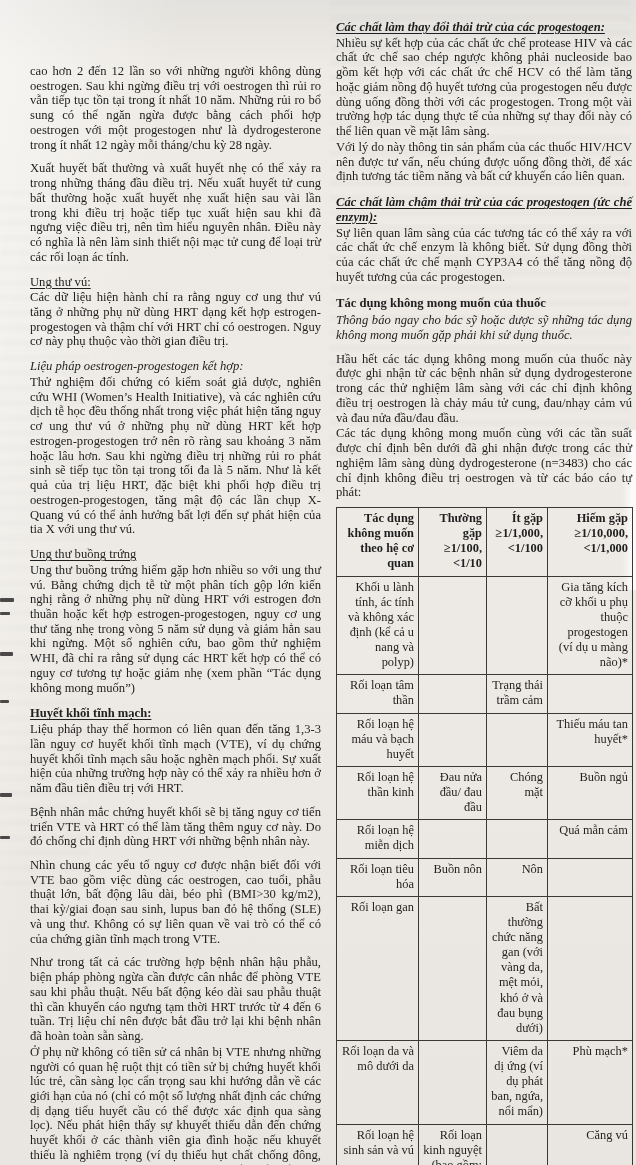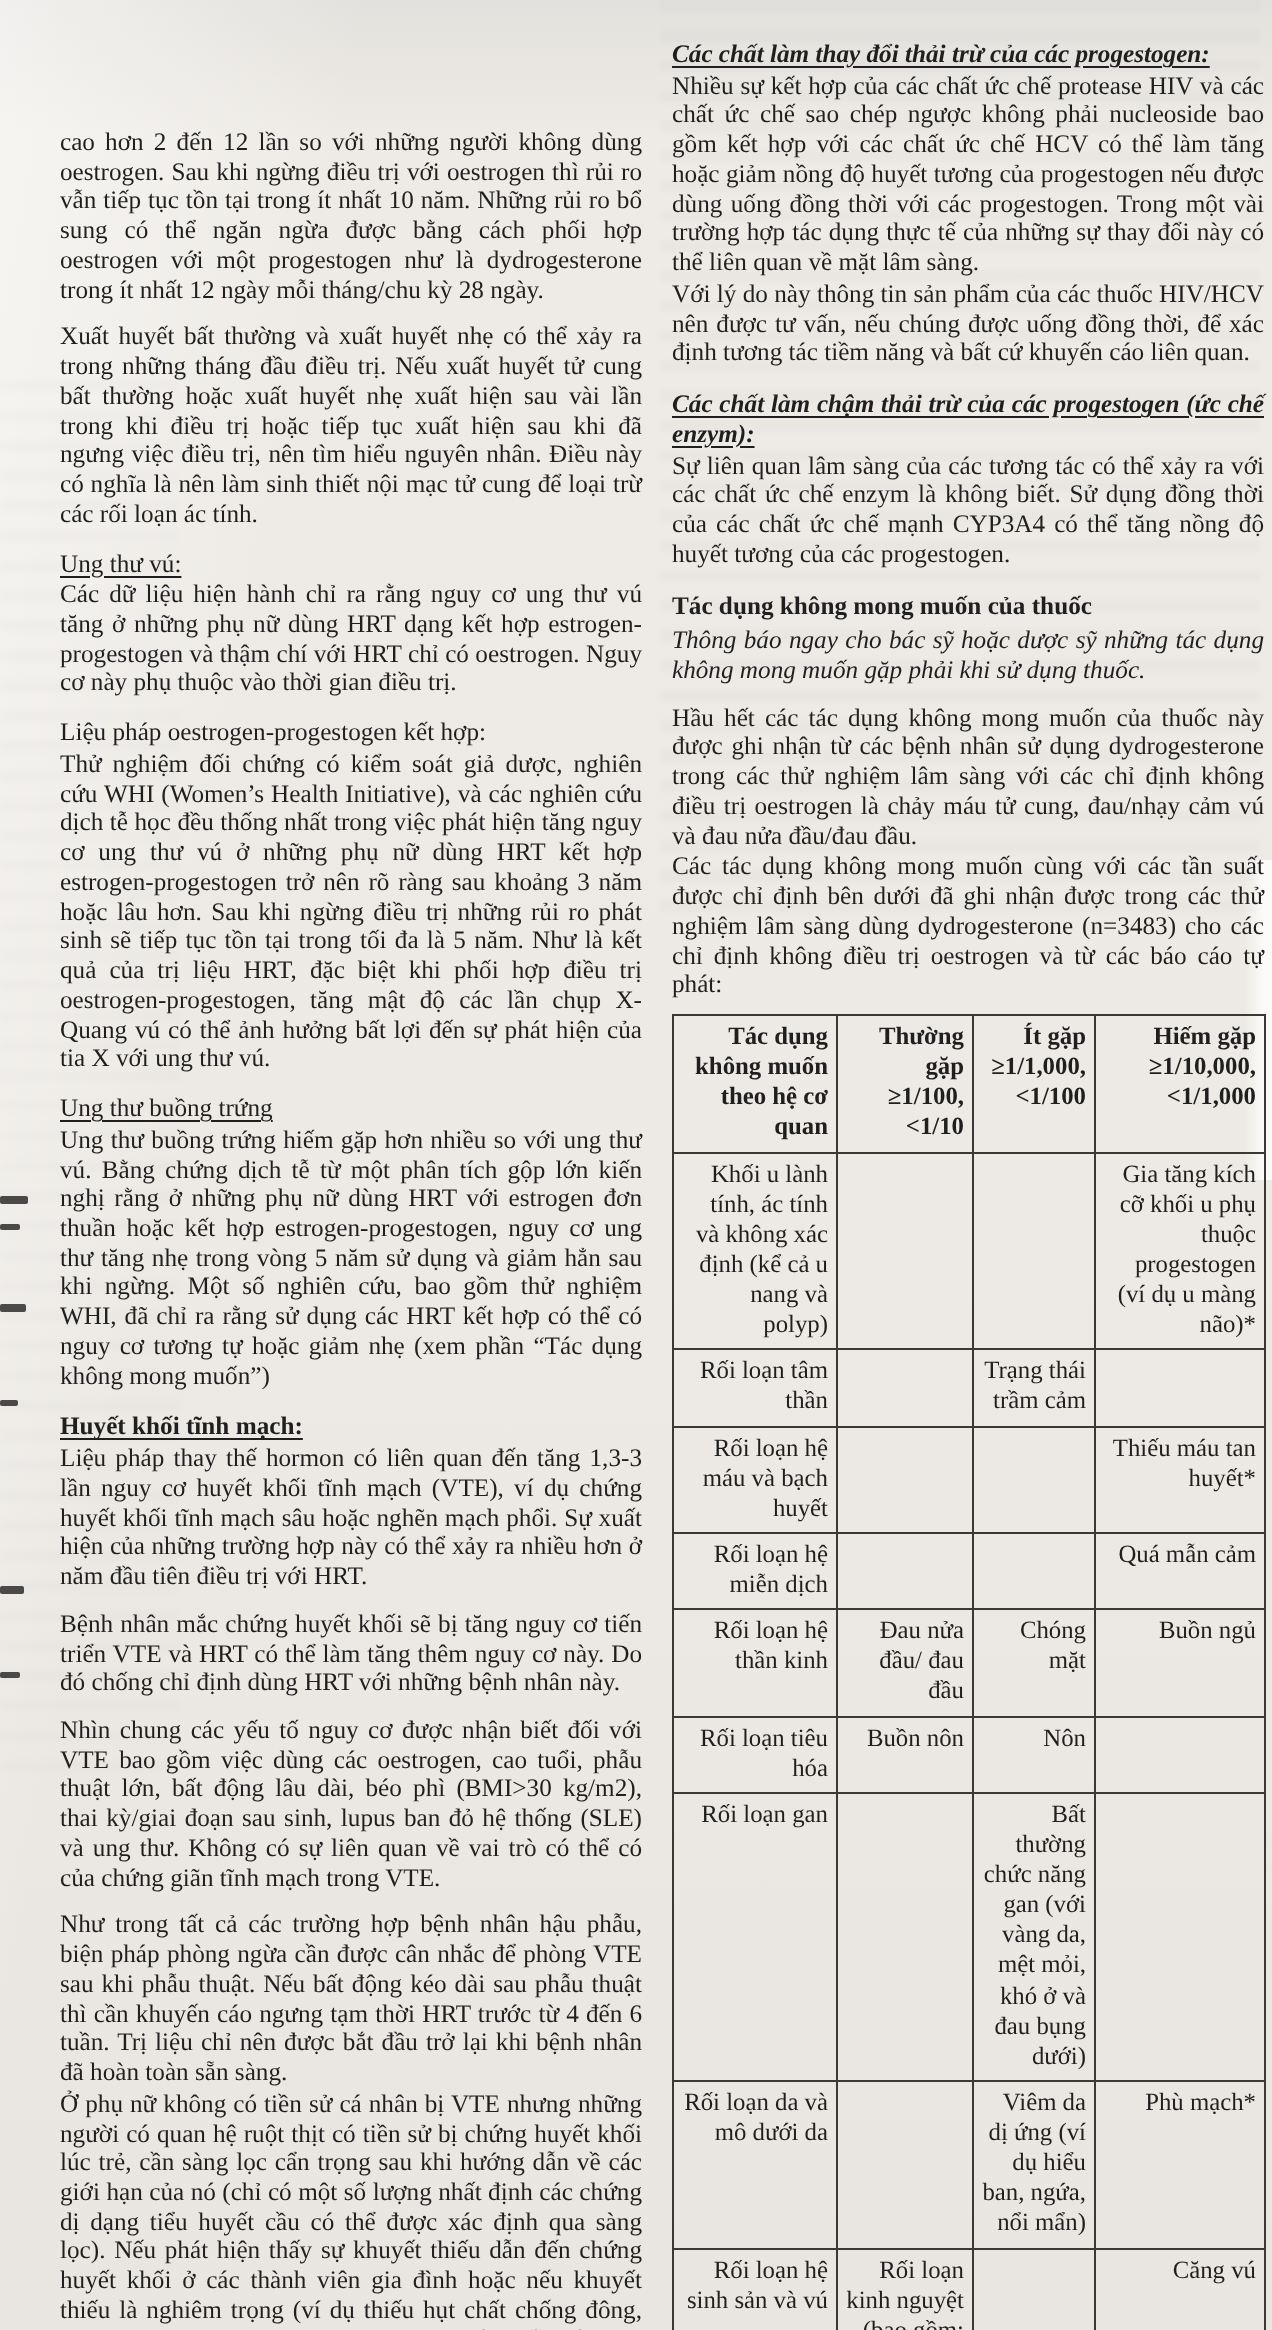--- a/index.html
+++ b/index.html
@@ -30,21 +30,21 @@
     padding:20px 4px 0 30px;box-sizing:border-box;
   }
   .col{font-size:12.6px;line-height:1.17;text-align:justify;}
   .col-left{width:293px;padding-top:32px;box-sizing:border-box;}
   .col-right{width:296px;}
   .para{margin:9px 0 0;}
   .first{margin-top:12px;}
   .tight{margin-top:1px;}
   .h-u{margin:10px 0 0;text-decoration:underline;text-underline-offset:2px;}
   .h-bu{margin:11px 0 0;font-weight:bold;text-decoration:underline;text-underline-offset:2px;}
-  .h-i{margin:10px 0 0;}
+  .h-i{margin:10px 0 0;font-style:italic;}
   .h-biu{margin:0;font-weight:bold;font-style:italic;text-decoration:underline;text-underline-offset:2px;}
   .h-biu.mid{margin-top:11px;}
   .h-b{margin:12px 0 0;font-weight:bold;}
   .note-i{margin:2px 0 0;font-style:italic;}
   table.adv{
     width:296px;border-collapse:collapse;margin-top:7px;
     font-size:12.4px;line-height:1.22;table-layout:fixed;
   }
   table.adv th, table.adv td{
     border:1px solid #3a3938;padding:3px 4px 4px;vertical-align:top;
@@ -127,47 +127,47 @@
               <td>Trạng thái trầm cảm</td>
               <td></td>
             </tr>
             <tr>
               <td>Rối loạn hệ máu và bạch huyết</td>
               <td></td>
               <td></td>
               <td>Thiếu máu tan huyết*</td>
             </tr>
             <tr>
+              <td>Rối loạn hệ thần kinh</td>
+              <td>Đau nửa đầu/ đau đầu</td>
+              <td>Chóng mặt</td>
+              <td>Buồn ngủ</td>
+            </tr>
+            <tr>
               <td>Rối loạn hệ miễn dịch</td>
               <td></td>
               <td></td>
               <td>Quá mẫn cảm</td>
-            </tr>
-            <tr>
-              <td>Rối loạn hệ thần kinh</td>
-              <td>Đau nửa đầu/ đau đầu</td>
-              <td>Chóng mặt</td>
-              <td>Buồn ngủ</td>
             </tr>
             <tr>
               <td>Rối loạn tiêu hóa</td>
               <td>Buồn nôn</td>
               <td>Nôn</td>
               <td></td>
             </tr>
             <tr>
               <td>Rối loạn gan</td>
               <td></td>
               <td>Bất thường chức năng gan (với vàng da, mệt mỏi, khó ở và đau bụng dưới)</td>
               <td></td>
             </tr>
             <tr>
               <td>Rối loạn da và mô dưới da</td>
               <td></td>
-              <td>Viêm da dị ứng (ví dụ hiểu ban, ngứa, nổi mẩn)</td>
+              <td>Viêm da dị ứng (ví dụ phát ban, ngứa, nổi mẩn)</td>
               <td>Phù mạch*</td>
             </tr>
             <tr>
               <td>Rối loạn hệ sinh sản và vú</td>
               <td>Rối loạn kinh nguyệt (bao gồm: chảy máu tử cung, rong kinh, mất kinh, thống kinh và kinh nguyệt không đều) Đau/ nhạy cảm vú</td>
               <td></td>
               <td>Căng vú</td>
             </tr>
           </tbody>
       </table>

